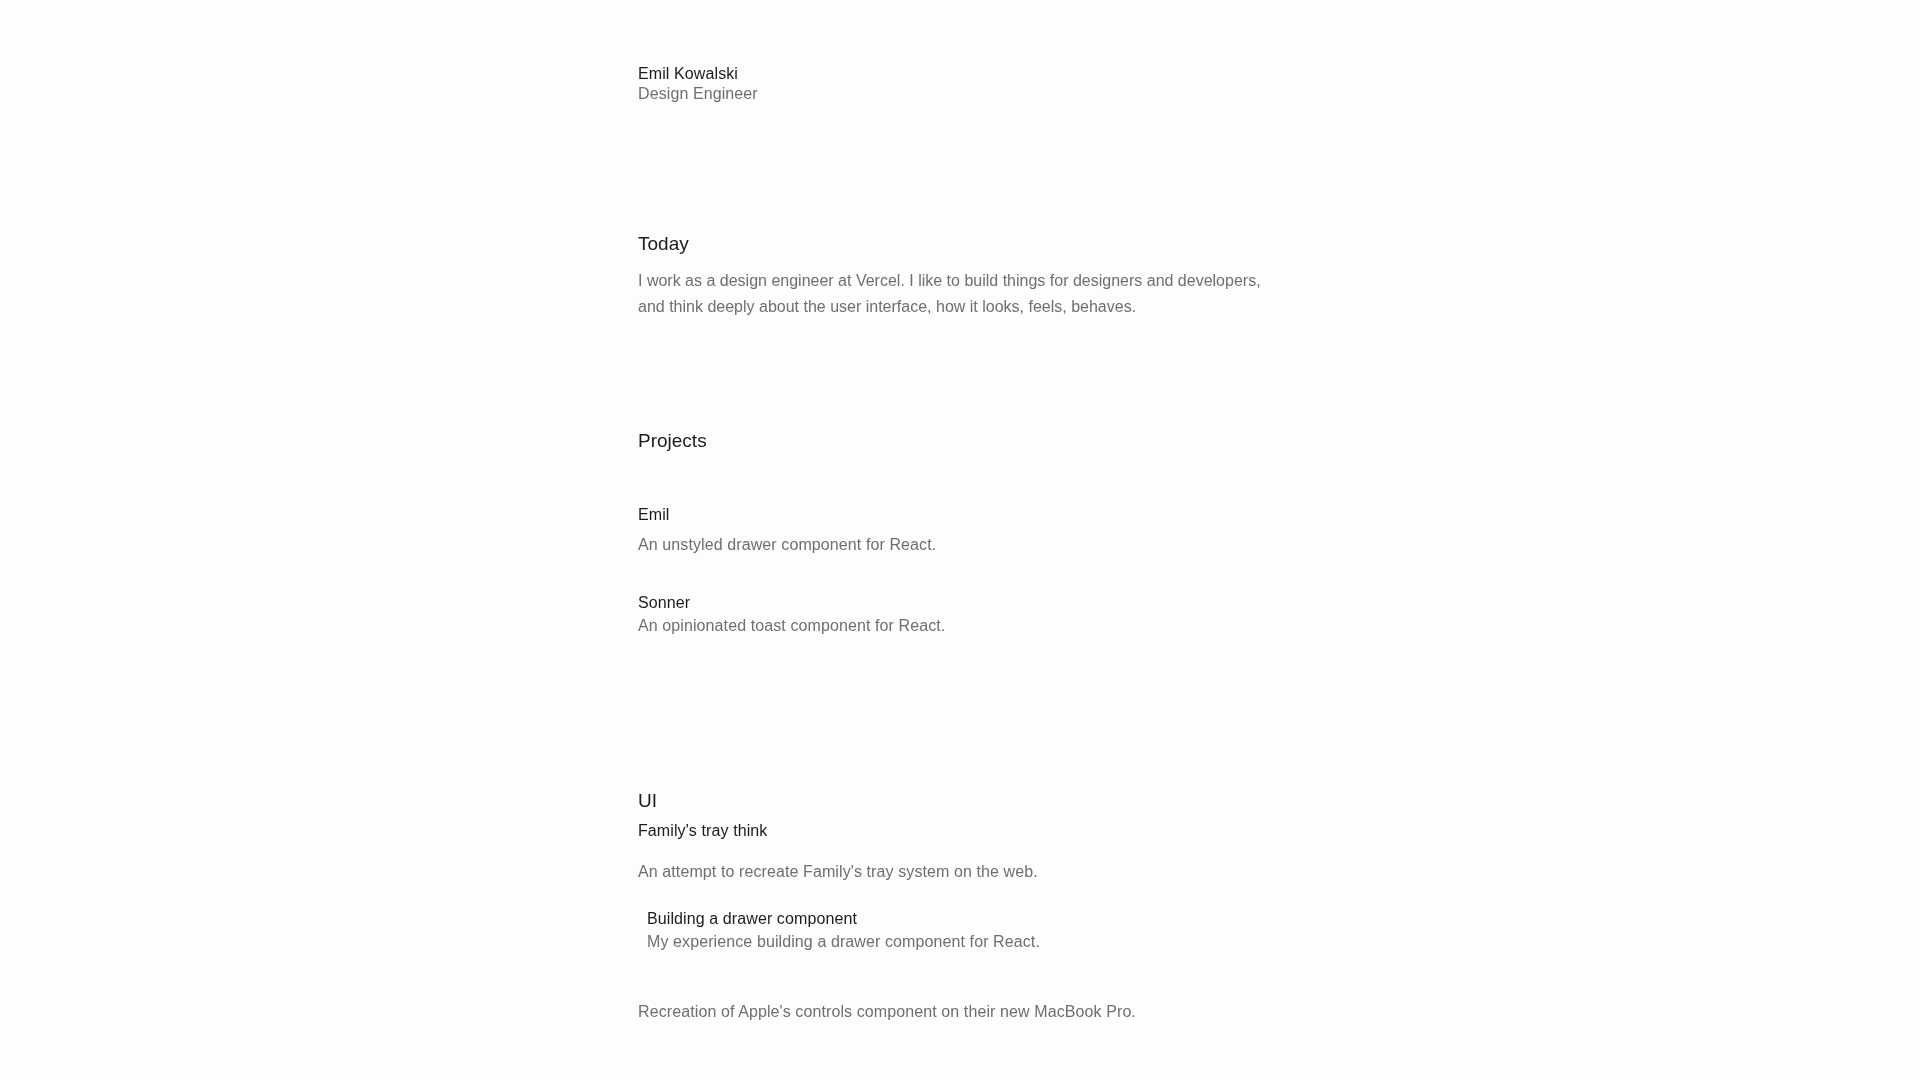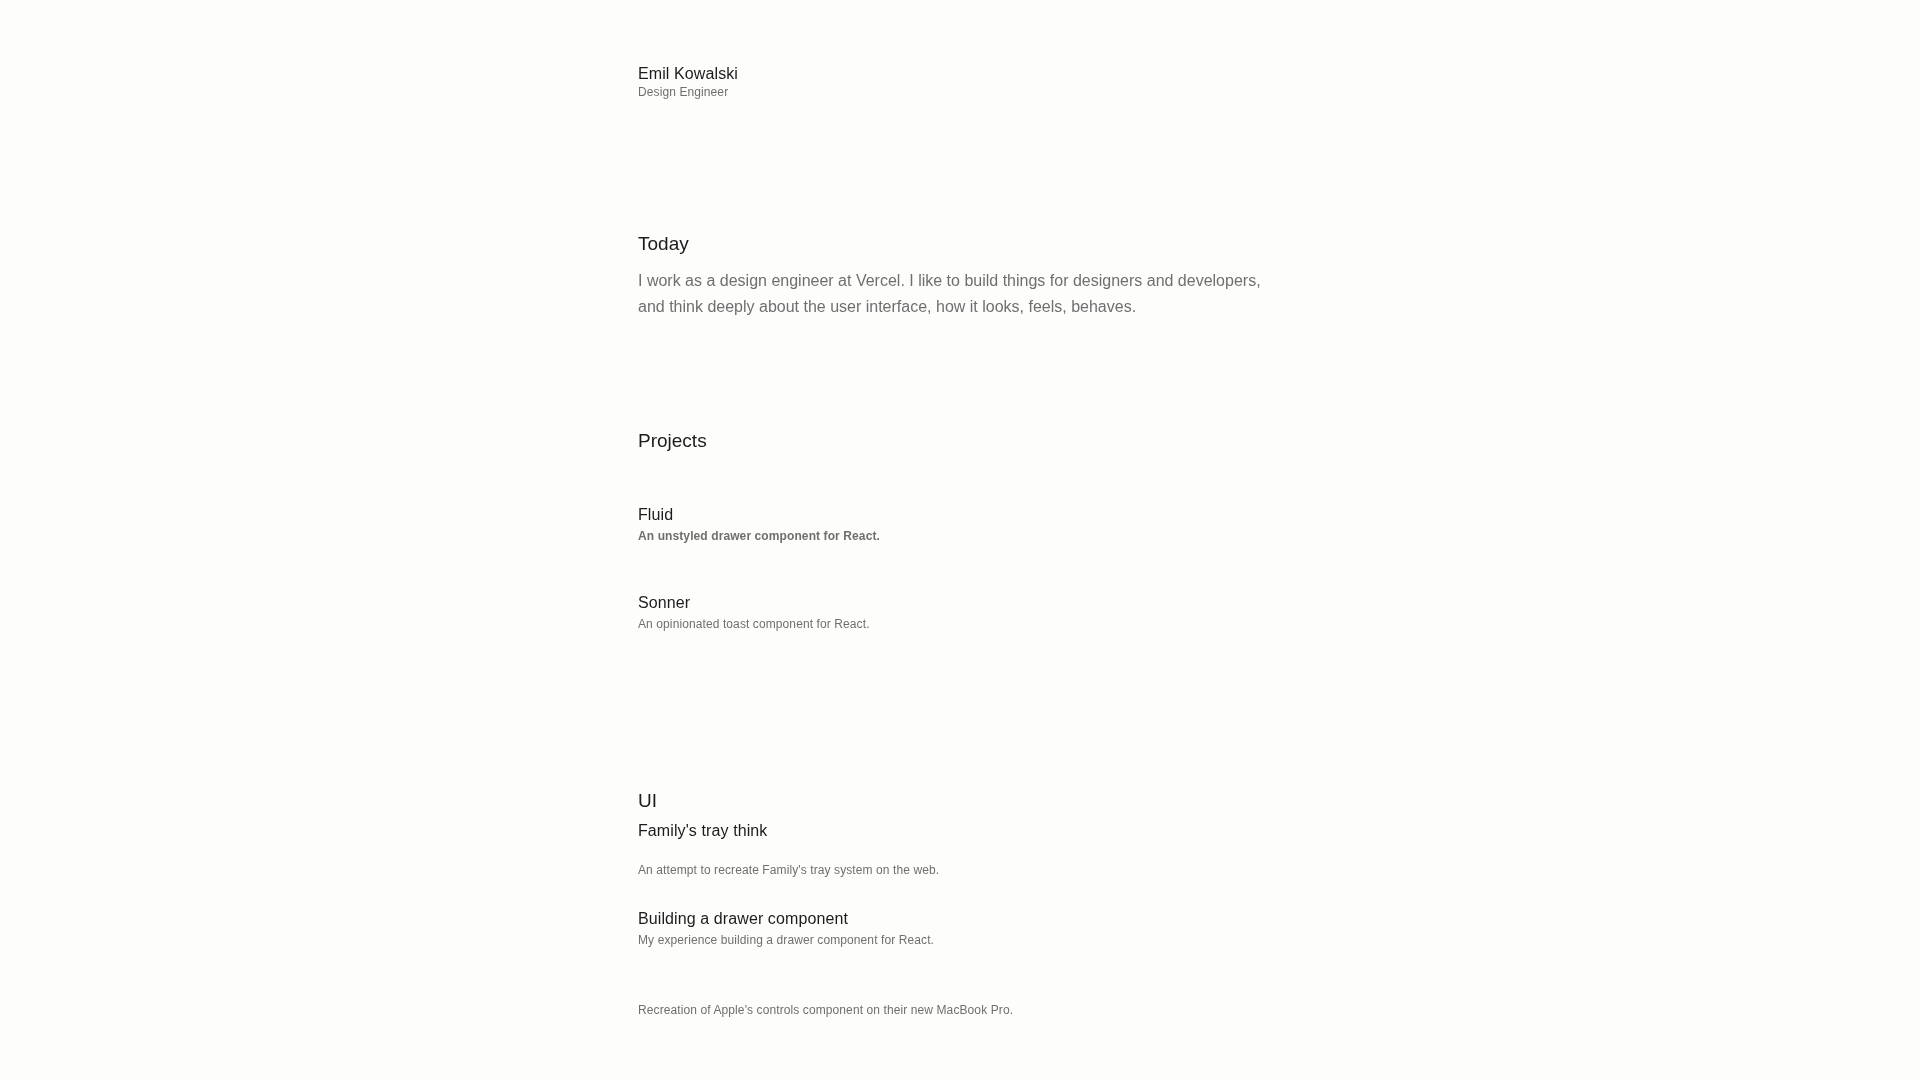--- a/index.html
+++ b/index.html
@@ -15,21 +15,21 @@
       -webkit-font-smoothing: antialiased;
     }
     .page {
       position: relative;
       width: 1920px;
       height: 1080px;
       padding-left: 6px;
     }
     .abs { position: absolute; left: 638px; white-space: nowrap; }
     .primary { color: #1c1c1c; font-size: 16px; letter-spacing: 0.1px; }
-    .secondary { color: #6f6f6f; font-size: 12px; letter-spacing: 0.1px; text-align: right; }
+    .secondary { color: #6f6f6f; font-size: 16px; letter-spacing: 0.1px; text-align: right; }
     .heading { color: #1c1c1c; font-size: 19px; font-weight: 500; }
     .para {
       color: #6f6f6f;
       font-size: 16px;
       line-height: 26px;
       width: 660px;
       white-space: normal;
     }
     a.item-link { text-decoration: none; display: block; cursor: pointer; }
   </style>
@@ -43,37 +43,37 @@
 
   <div class="abs heading" style="top:233px;">Today</div>
   <div class="abs para" style="top:268px;">
     <span>I work as a design engineer at Vercel. I like to build things for designers and developers,</span><br>
     <span>and think deeply about the user interface, how it looks, feels, behaves.</span>
   </div>
 
   <div class="abs heading" style="top:430px;">Projects</div>
 
   <a class="abs item-link" style="top:506px;">
-    <span class="primary" style="display:block;">Fluid</span>
-    <span class="secondary" style="display:block;margin-top:5px;font-weight:bold;">An unstyled drawer component for React.</span>
+    <span class="primary" style="display:block;">Emil</span>
+    <span class="secondary" style="display:block;margin-top:12px;">An unstyled drawer component for React.</span>
   </a>
 
   <a class="abs item-link" style="top:594px;">
     <span class="primary" style="display:block;">Sonner</span>
     <span class="secondary" style="display:block;margin-top:5px;">An opinionated toast component for React.</span>
   </a>
 
   <div class="abs heading" style="top:770px;margin-top:20px;">UI</div>
 
   <a class="abs item-link" style="top:822px;">
     <span class="primary" style="display:block;">Family's tray think</span>
     <span class="secondary" style="display:block;margin-top:23px;">An attempt to recreate Family's tray system on the web.</span>
   </a>
 
-  <a class="abs item-link" style="top:910px;">
+  <a class="abs item-link" style="top:910px;margin-left:9px;">
     <span class="primary" style="display:block;">Building a drawer component</span>
     <span class="secondary" style="display:block;margin-top:5px;">My experience building a drawer component for React.</span>
   </a>
 
   <a class="abs item-link" style="top:998px;">
     <span class="secondary" style="display:block;margin-top:5px;">Recreation of Apple's controls component on their new MacBook Pro.</span>
   </a>
 
 </div>
 

